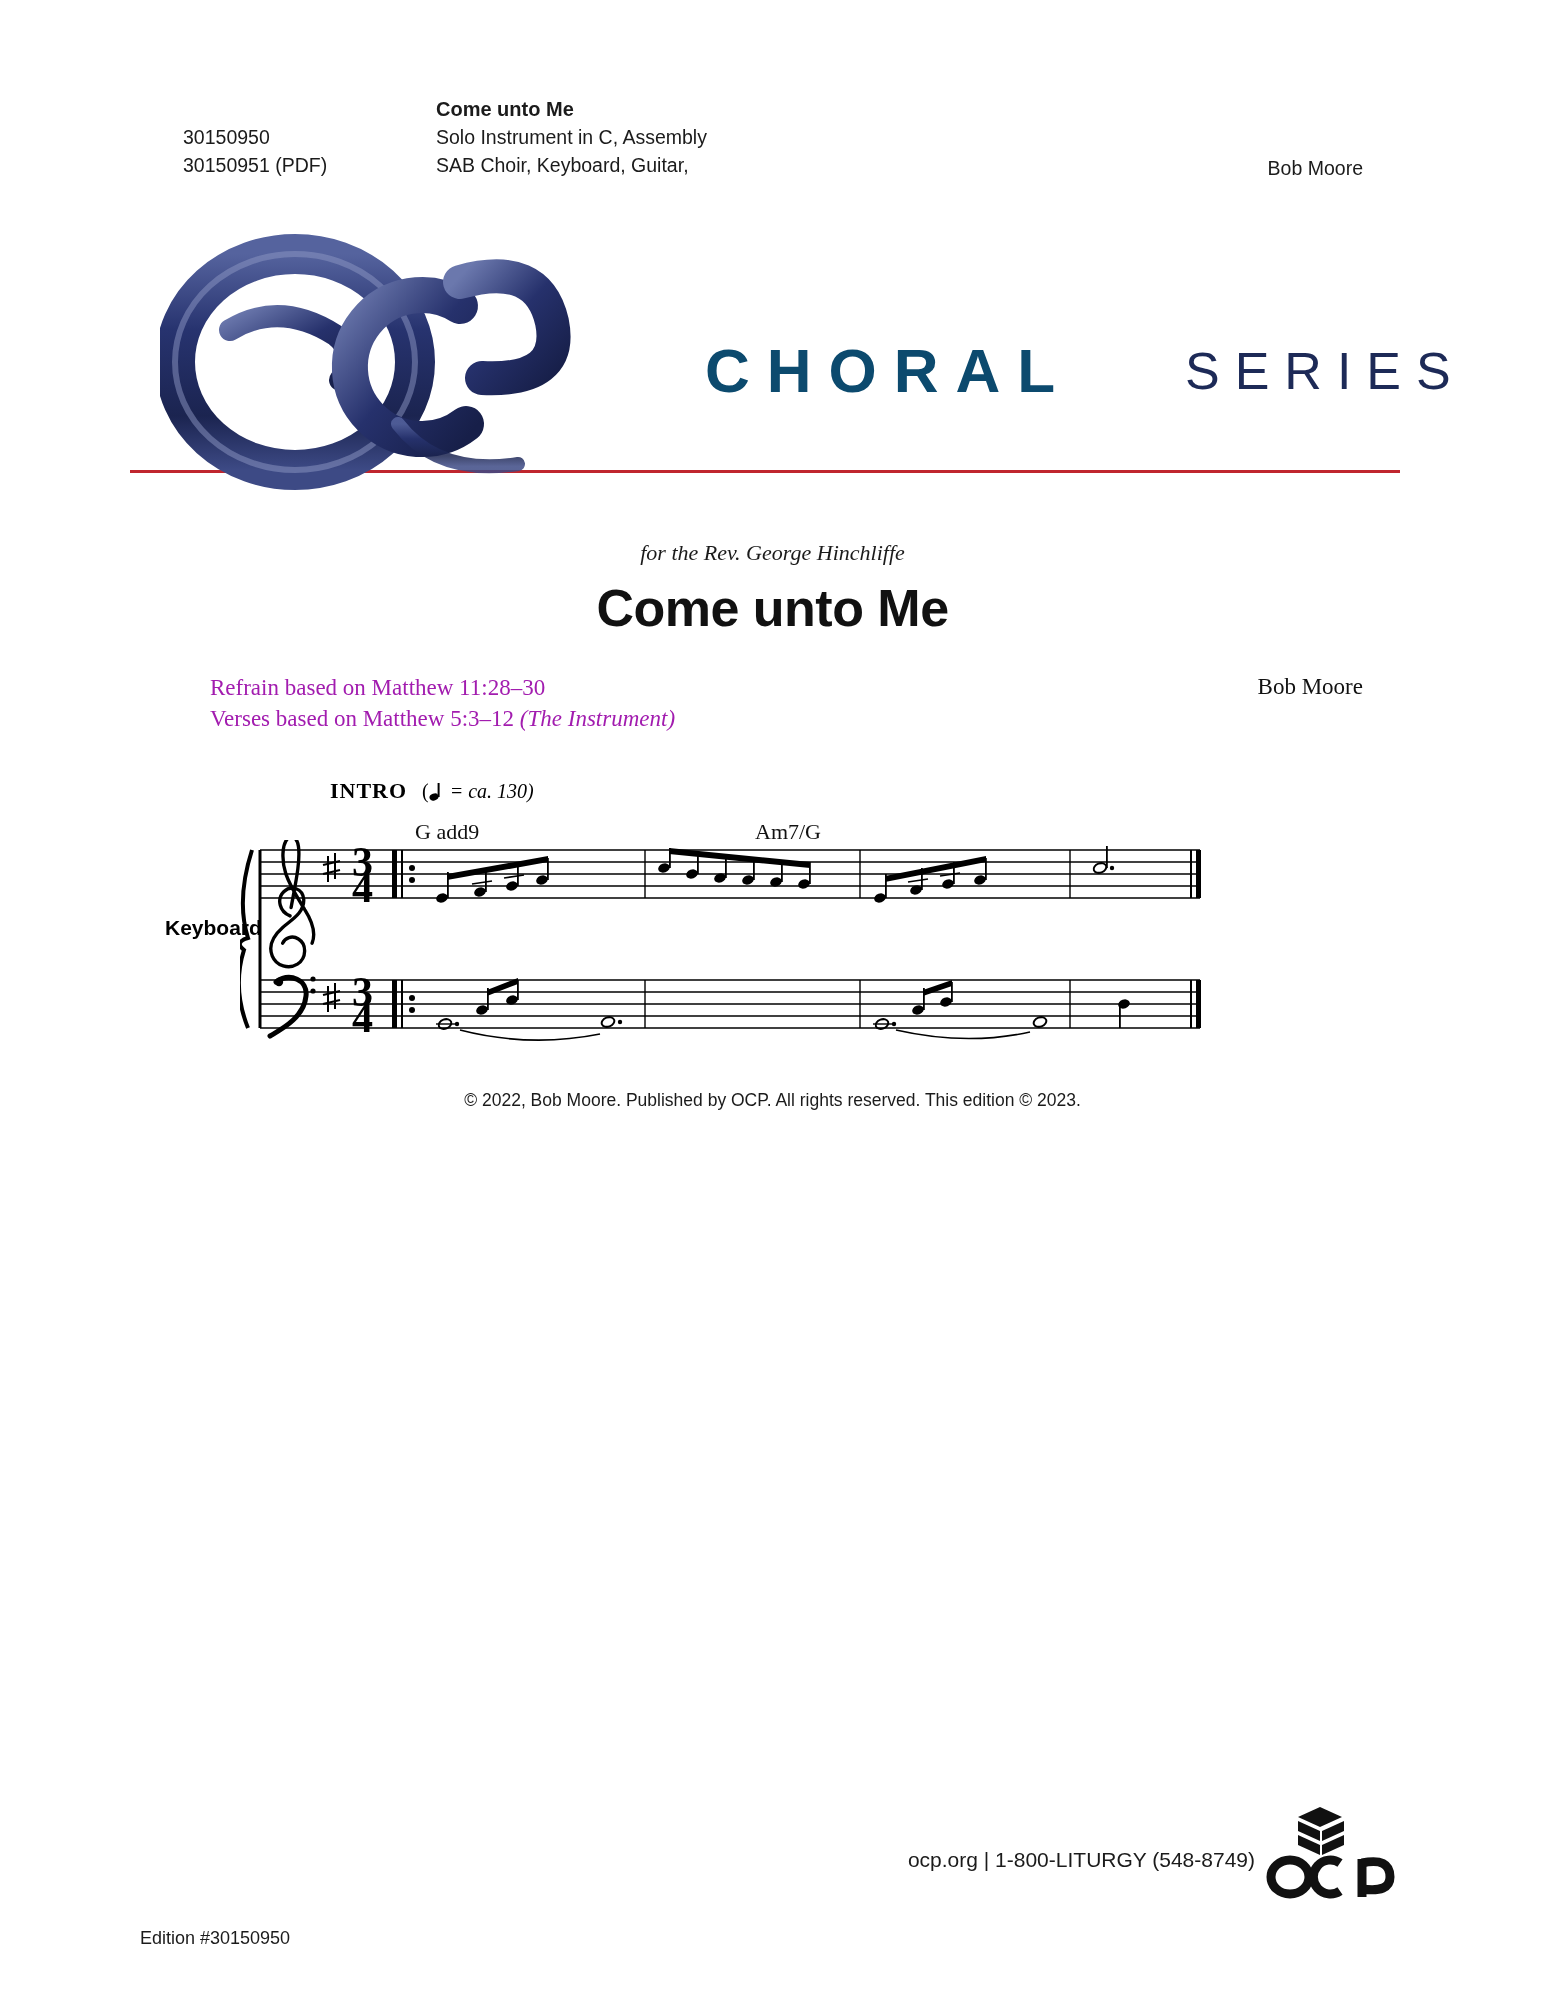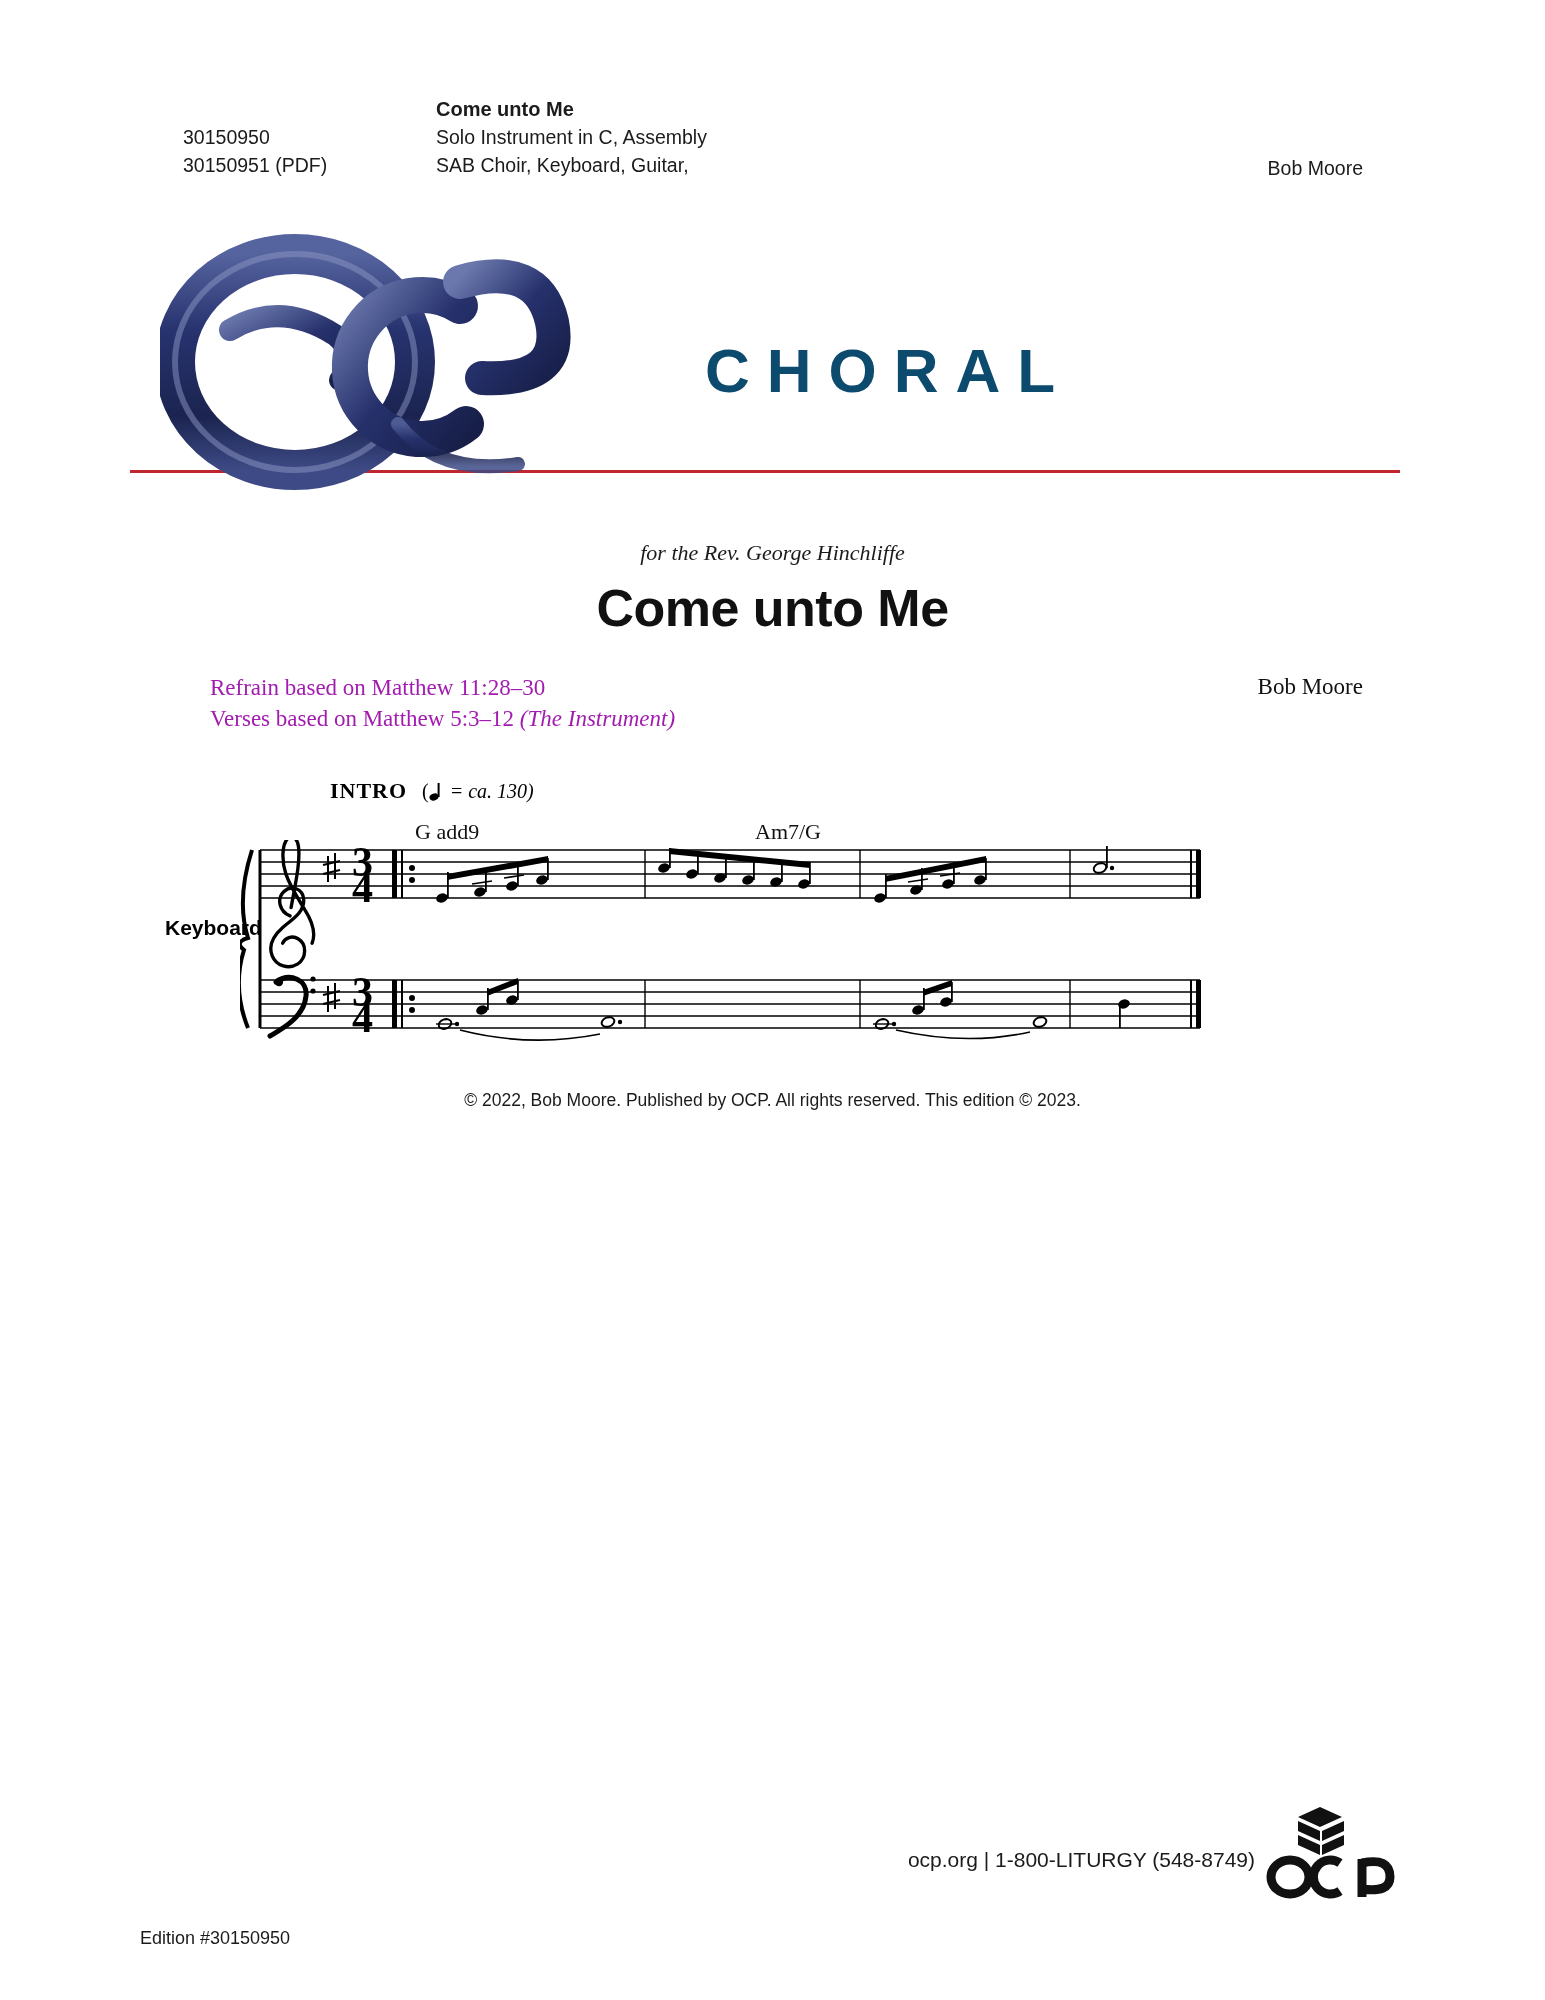--- a/index.html
+++ b/index.html
@@ -268,20 +268,21 @@
         <path d="M300 96 a72 72 0 1 0 6 118" fill="none" stroke="url(#gblue2)" stroke-width="36" stroke-linecap="round"></path>
 
         <path d="M300 60 L300 268" fill="none" stroke="url(#gblue)" stroke-width="34" stroke-linecap="round"></path>
         <path d="M300 72 q78 -22 92 40 q12 60 -70 56" fill="none" stroke="url(#gblue2)" stroke-width="34" stroke-linecap="round"></path>
 
         <path d="M238 214 q40 52 120 40" fill="none" stroke="url(#gblue)" stroke-width="14" stroke-linecap="round" opacity="0.85"></path>
       </svg>
     </div>
 
     <div class="choral-word">CHORAL</div>
+    <div class="series-word">SERIES</div>
   </div>
 
   <div class="dedication">for the Rev. George Hinchliffe</div>
   <div class="work-title">Come unto Me</div>
 
   <div class="credits-left">
     <div>Refrain based on Matthew 11:28–30</div>
     <div><span>Verses based on Matthew 5:3–12 </span><span class="it">(The Instrument)</span></div>
   </div>
   <div class="credits-right">Bob Moore</div>

